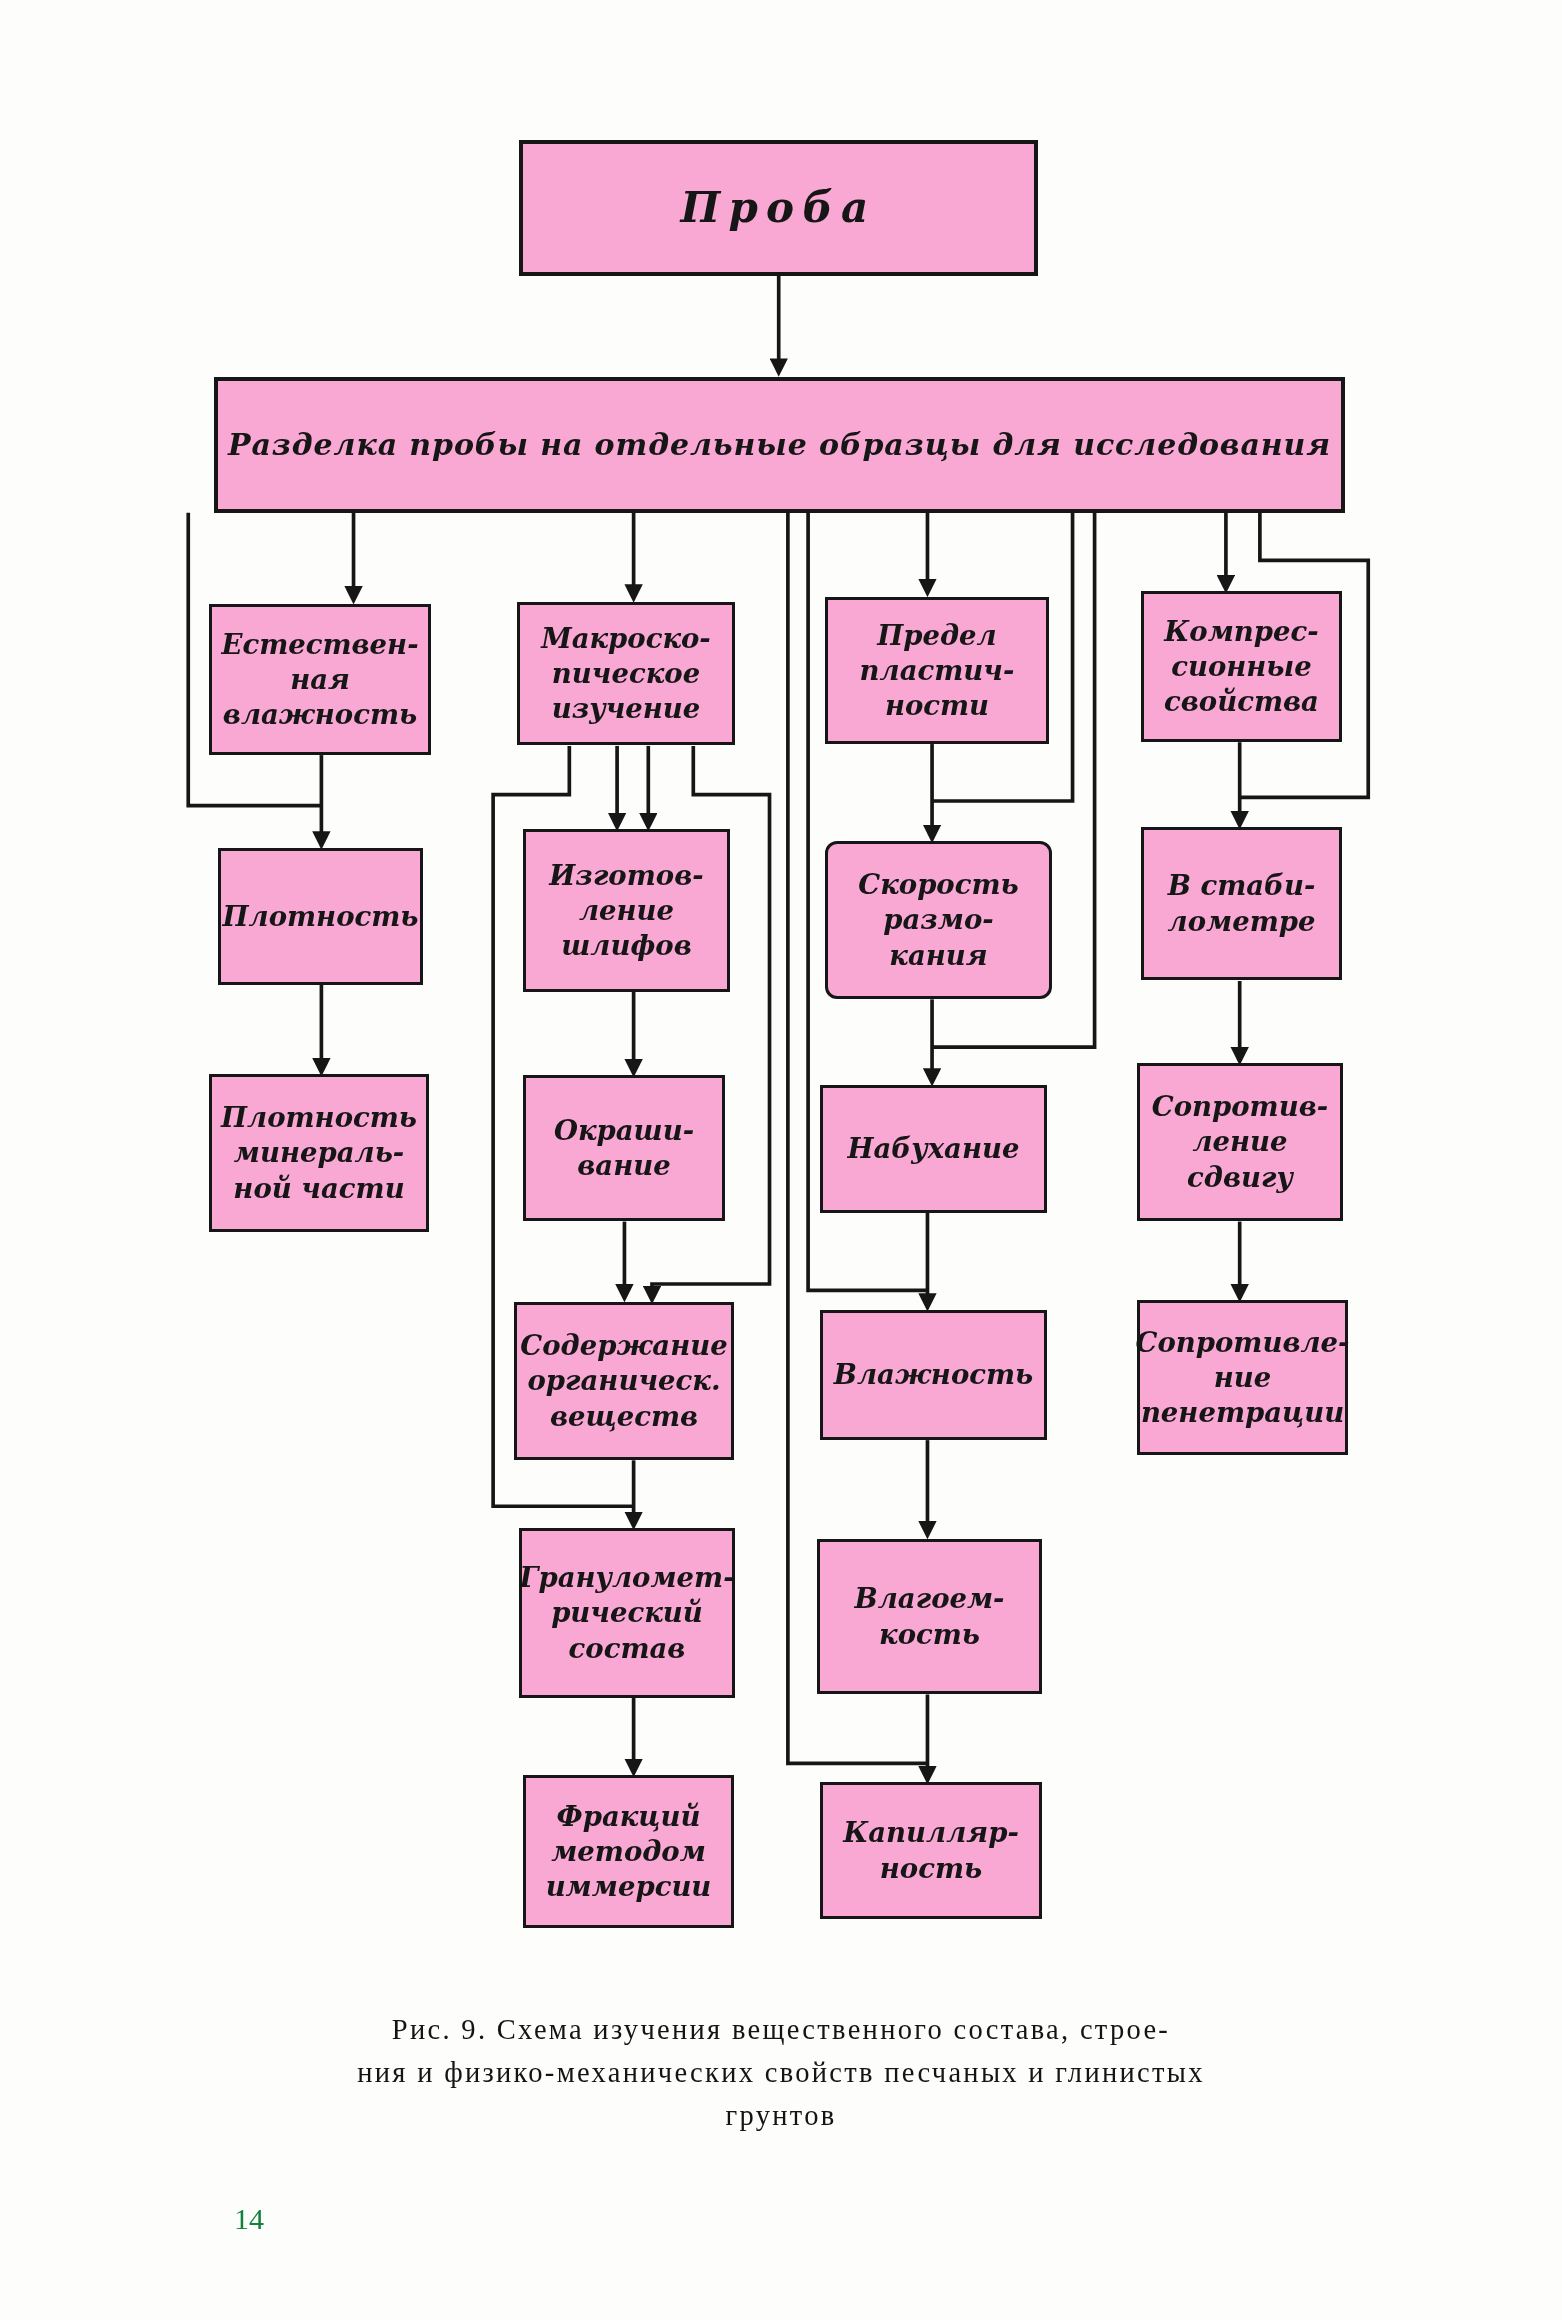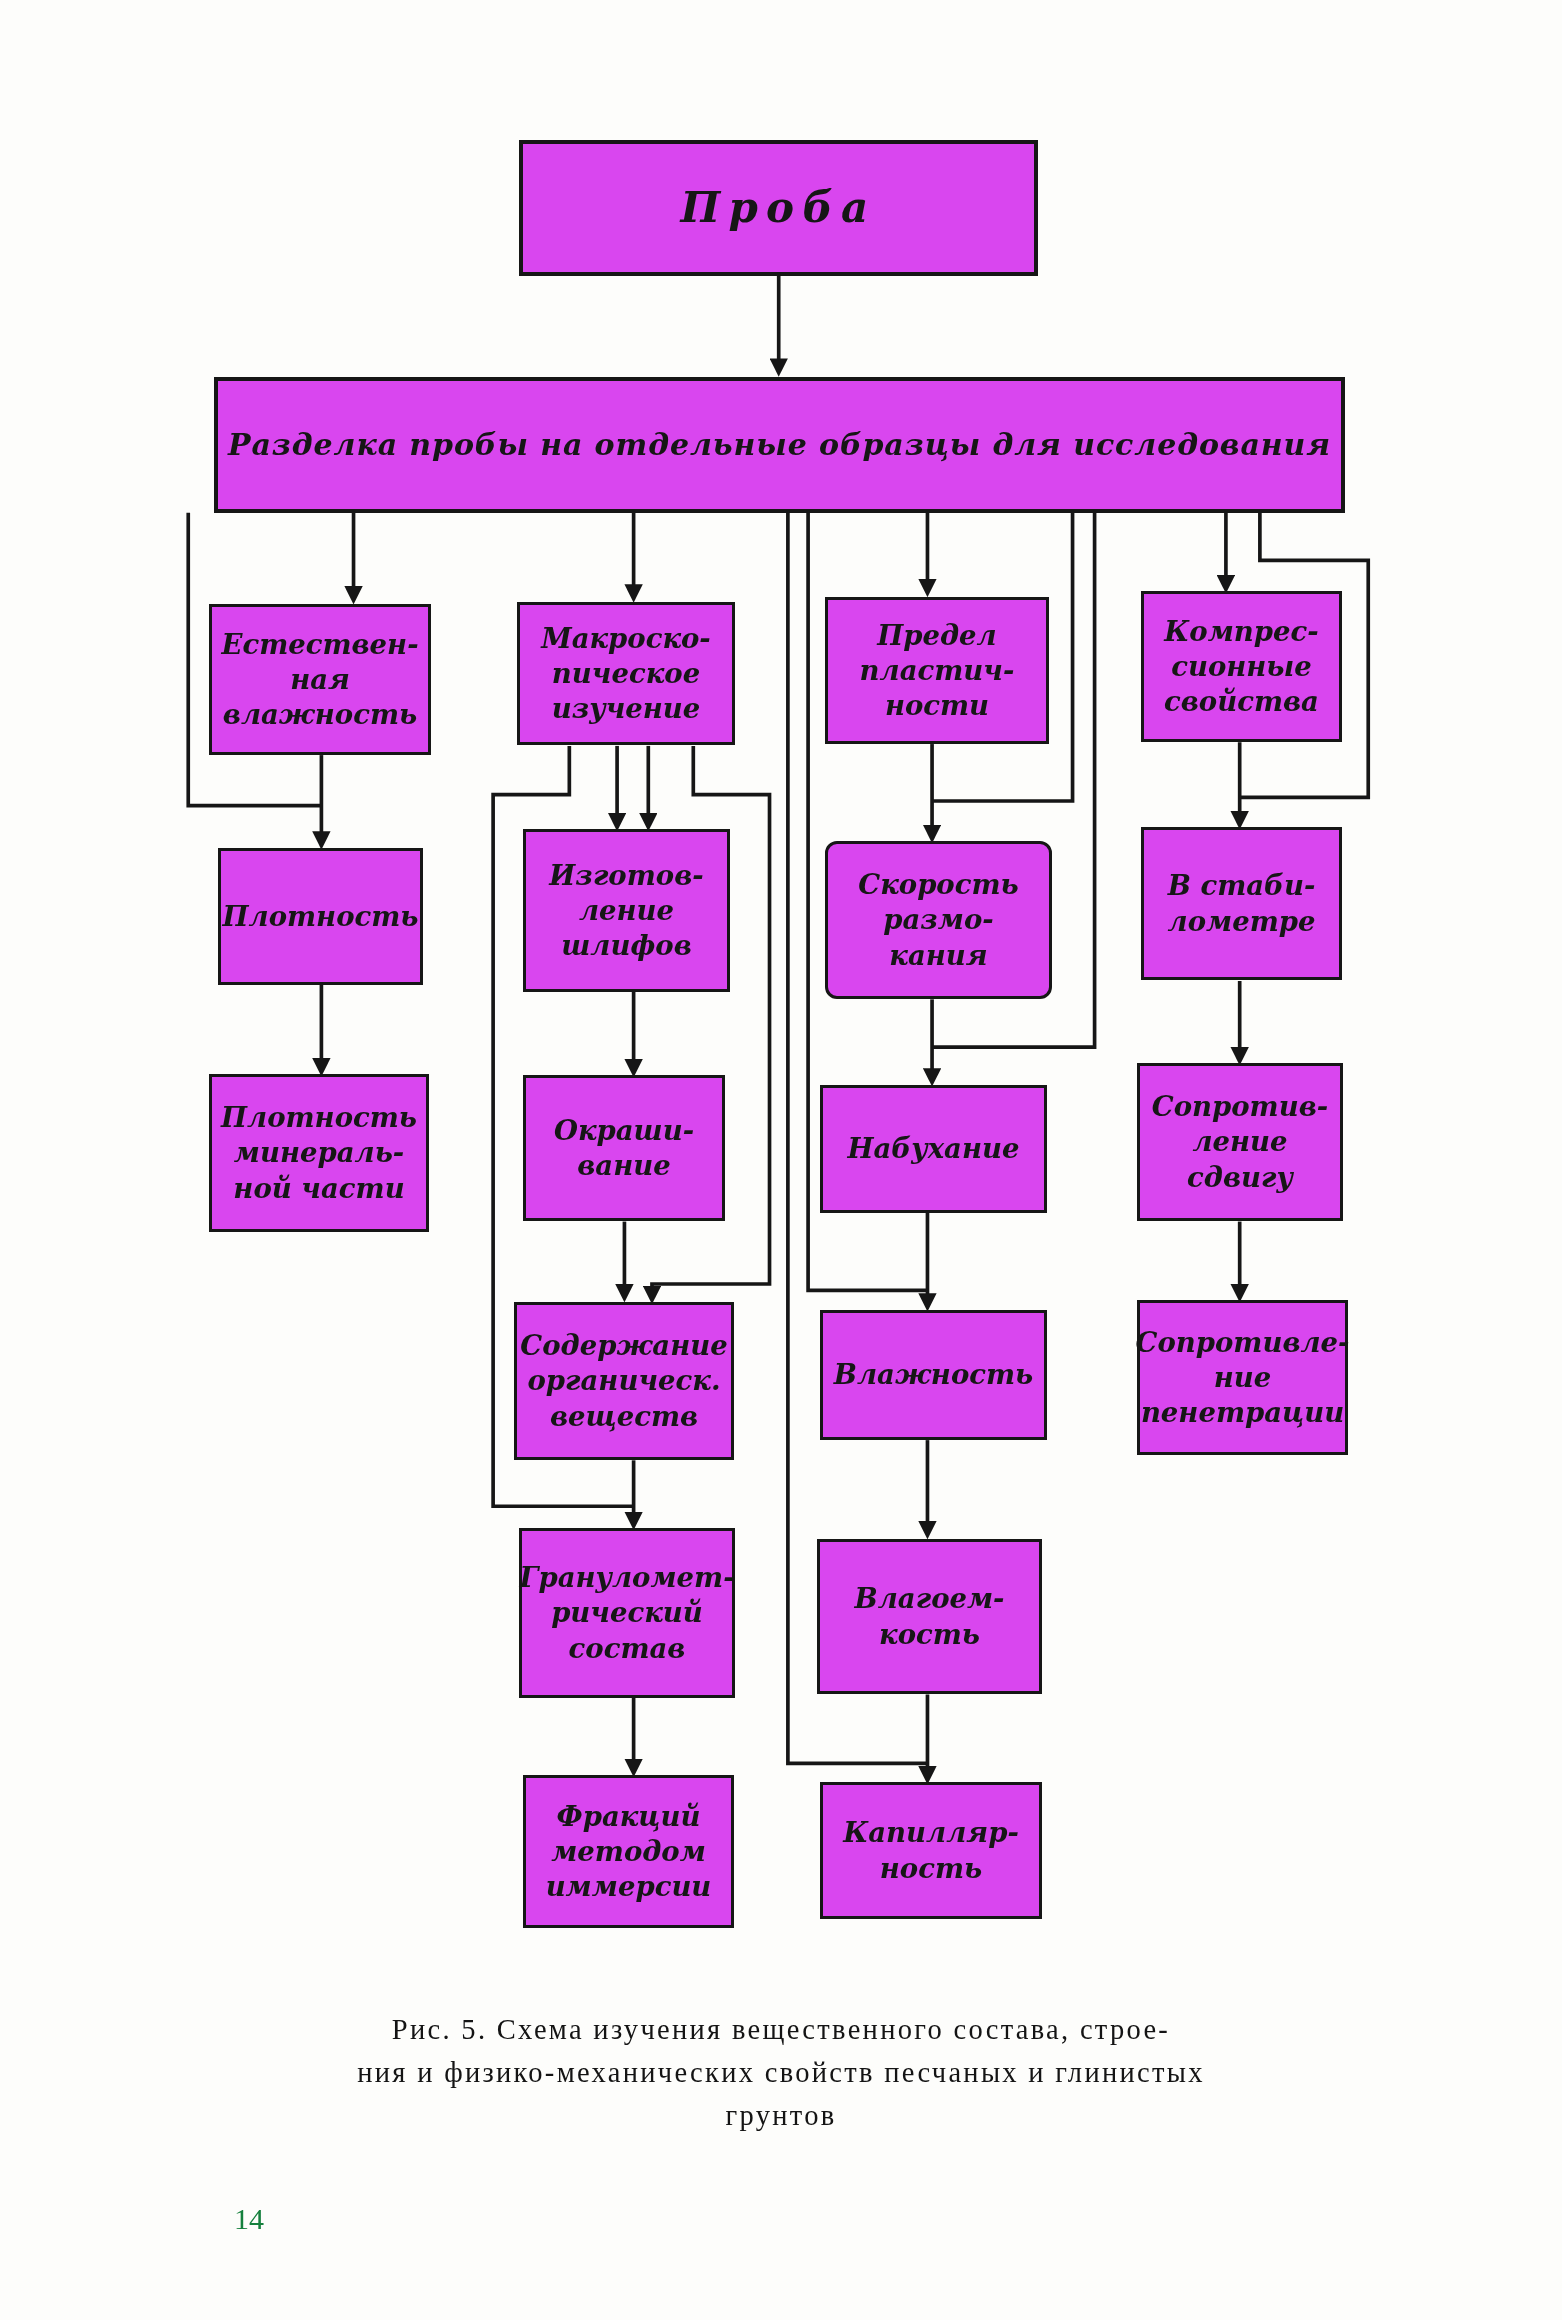--- a/index.html
+++ b/index.html
@@ -10,21 +10,21 @@
     background:#fdfdfb;
     font-family:"DejaVu Serif",serif;
     overflow:hidden;
   }
   svg.lines{position:absolute;left:0;top:0;}
   svg.lines path{fill:none;stroke:#161616;stroke-width:4;}
   .node{
     position:absolute;
     box-sizing:border-box;
     border:3.7px solid #161616;
-    background:#d946ef;
+    background:#f9a8d4;
     display:flex;align-items:center;justify-content:center;
     text-align:center;
     white-space:pre-line;
     font-style:italic;font-weight:bold;
     color:#161616;
     font-size:27.5px;line-height:1.28;
     padding:10px;
   }
   .node.root{border-width:4.6px;font-size:42px;letter-spacing:8.3px;}
   .node.split{border-width:4.6px;font-size:30px;letter-spacing:0.9px;}
@@ -136,19 +136,19 @@
 свойства</div>
   <div class="node" style="left:1141px;top:827px;width:201px;height:153px;">В стаби-
 лометре</div>
   <div class="node" style="left:1137px;top:1063px;width:206px;height:158px;">Сопротив-
 ление
 сдвигу</div>
   <div class="node" style="left:1137px;top:1300px;width:211px;height:155px;">Сопротивле-
 ние
 пенетрации</div>
 
-  <div class="caption">Рис. 5. Схема изучения вещественного состава, строе-
+  <div class="caption">Рис. 9. Схема изучения вещественного состава, строе-
 ния и физико-механических свойств песчаных и глинистых
 грунтов</div>
   <div class="pagenum">14</div>
 
 </div>
 
 
 </body></html>

